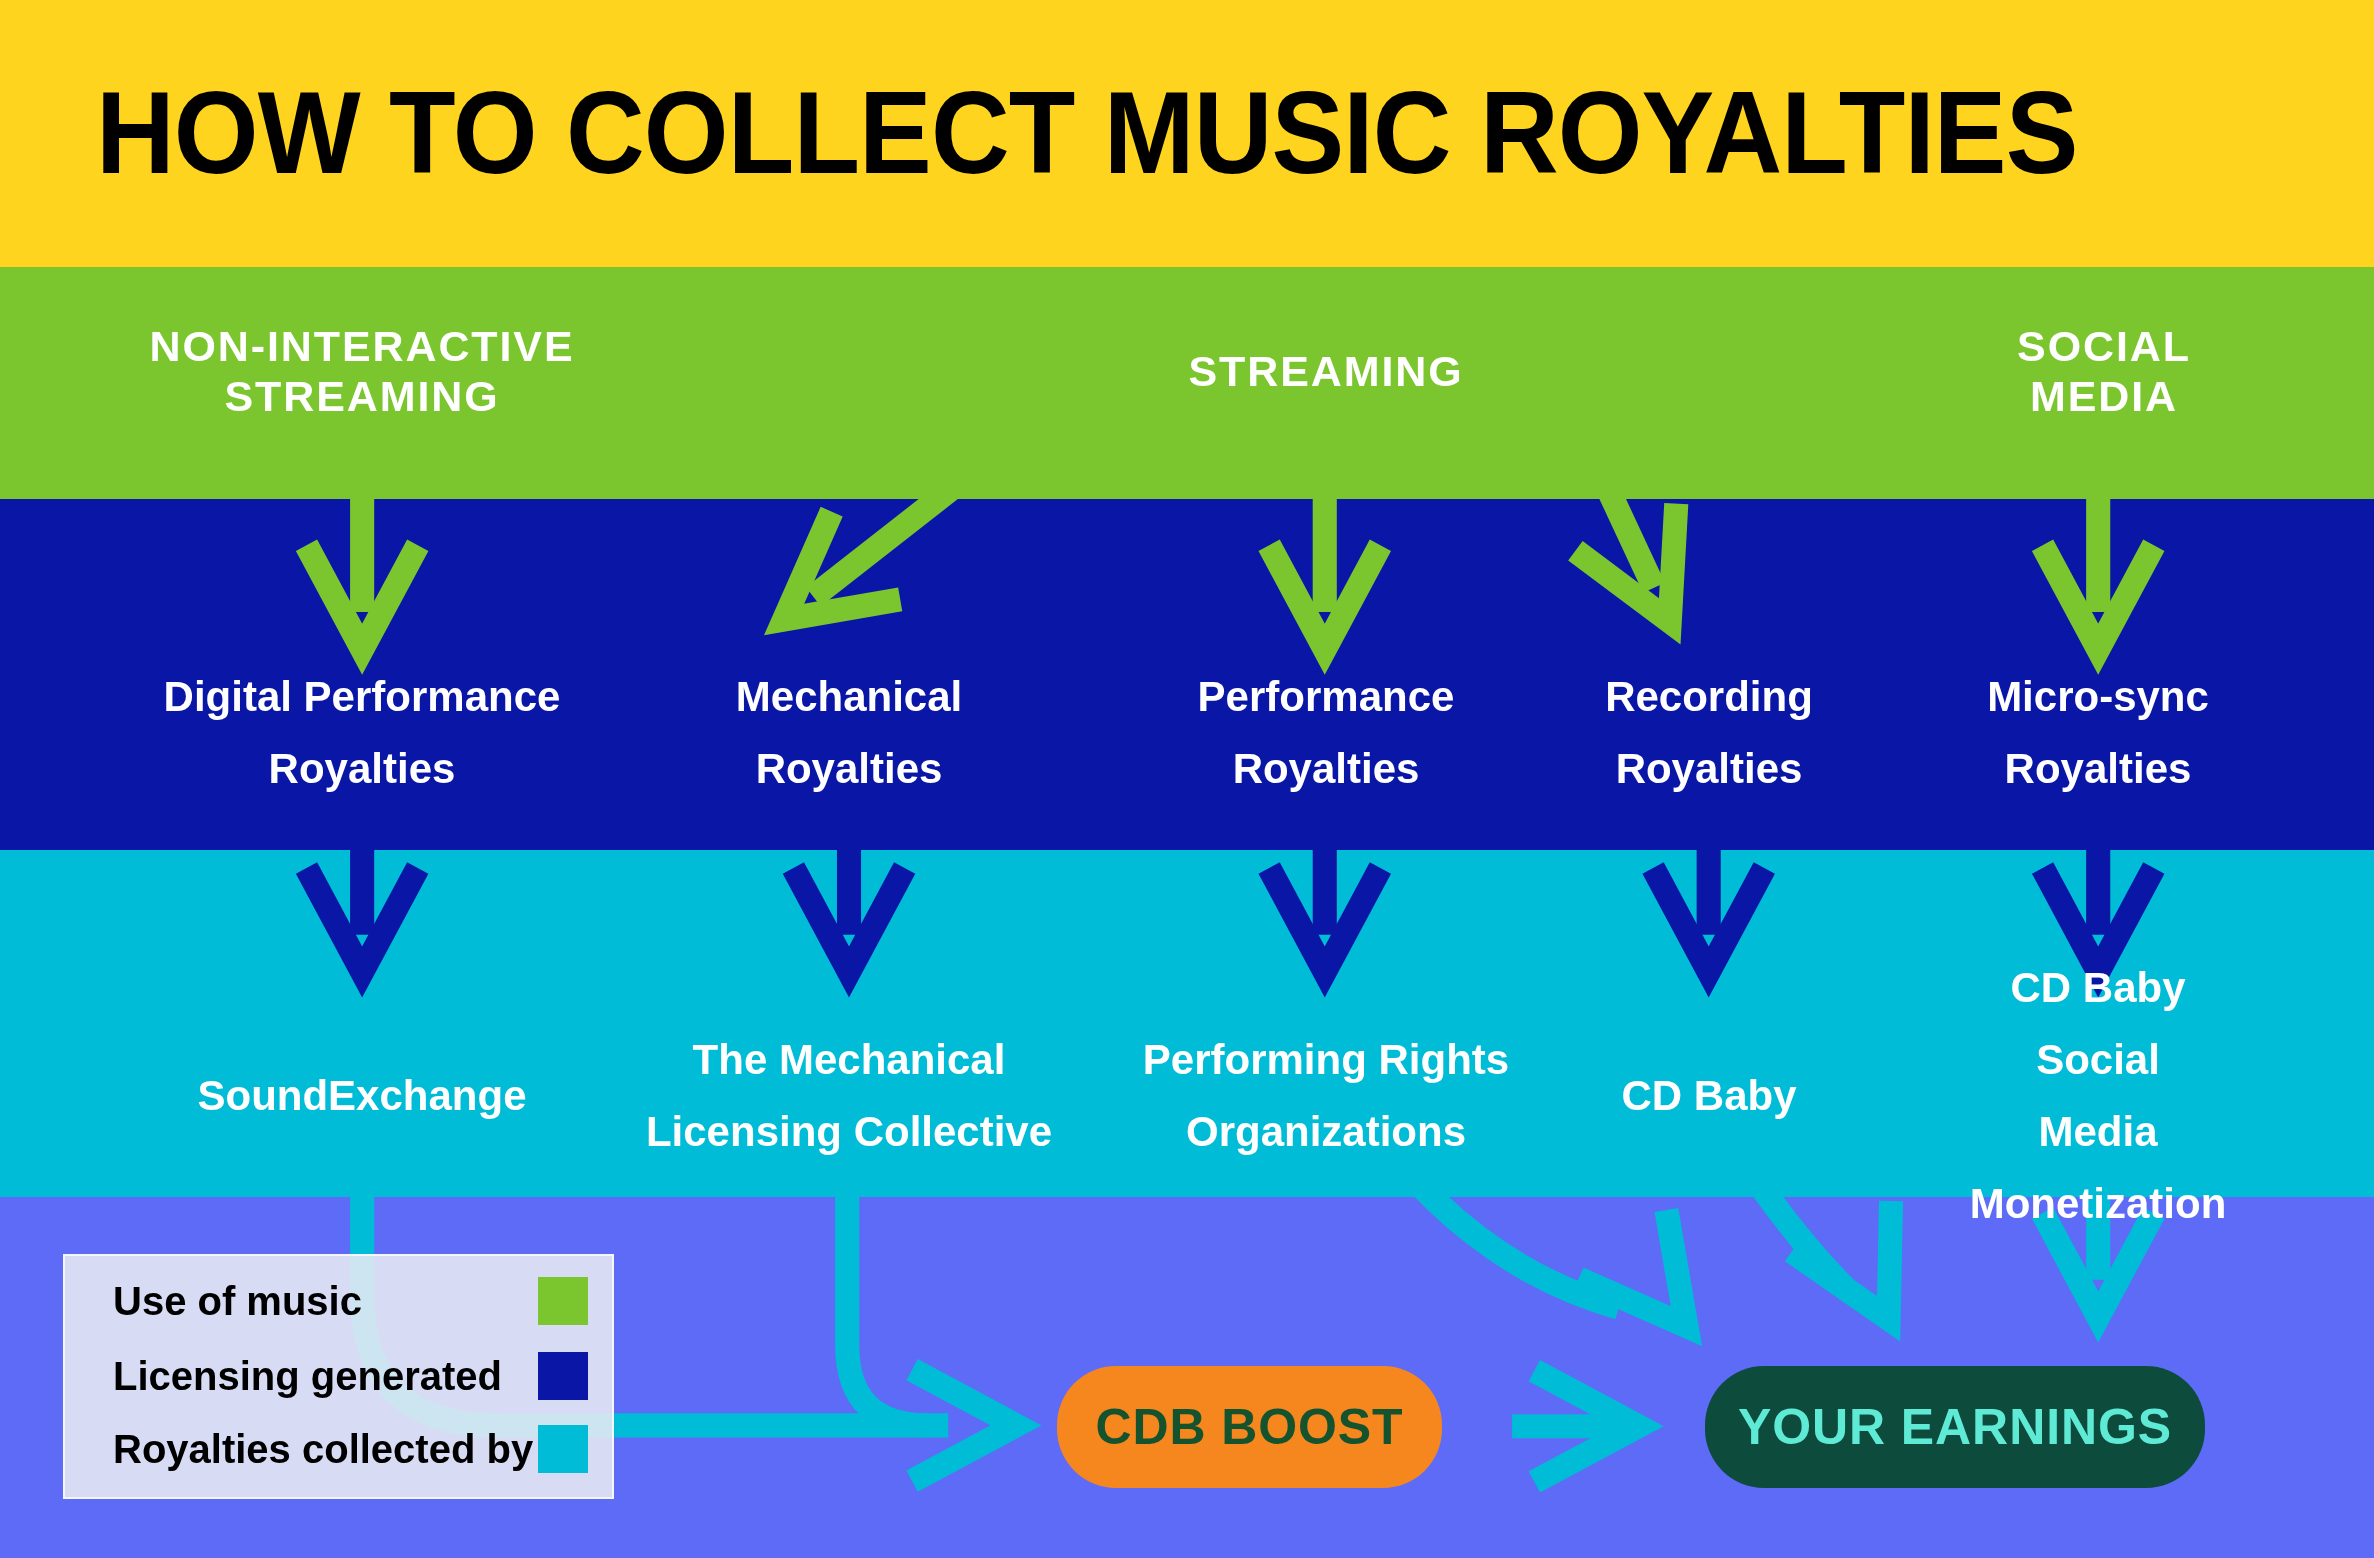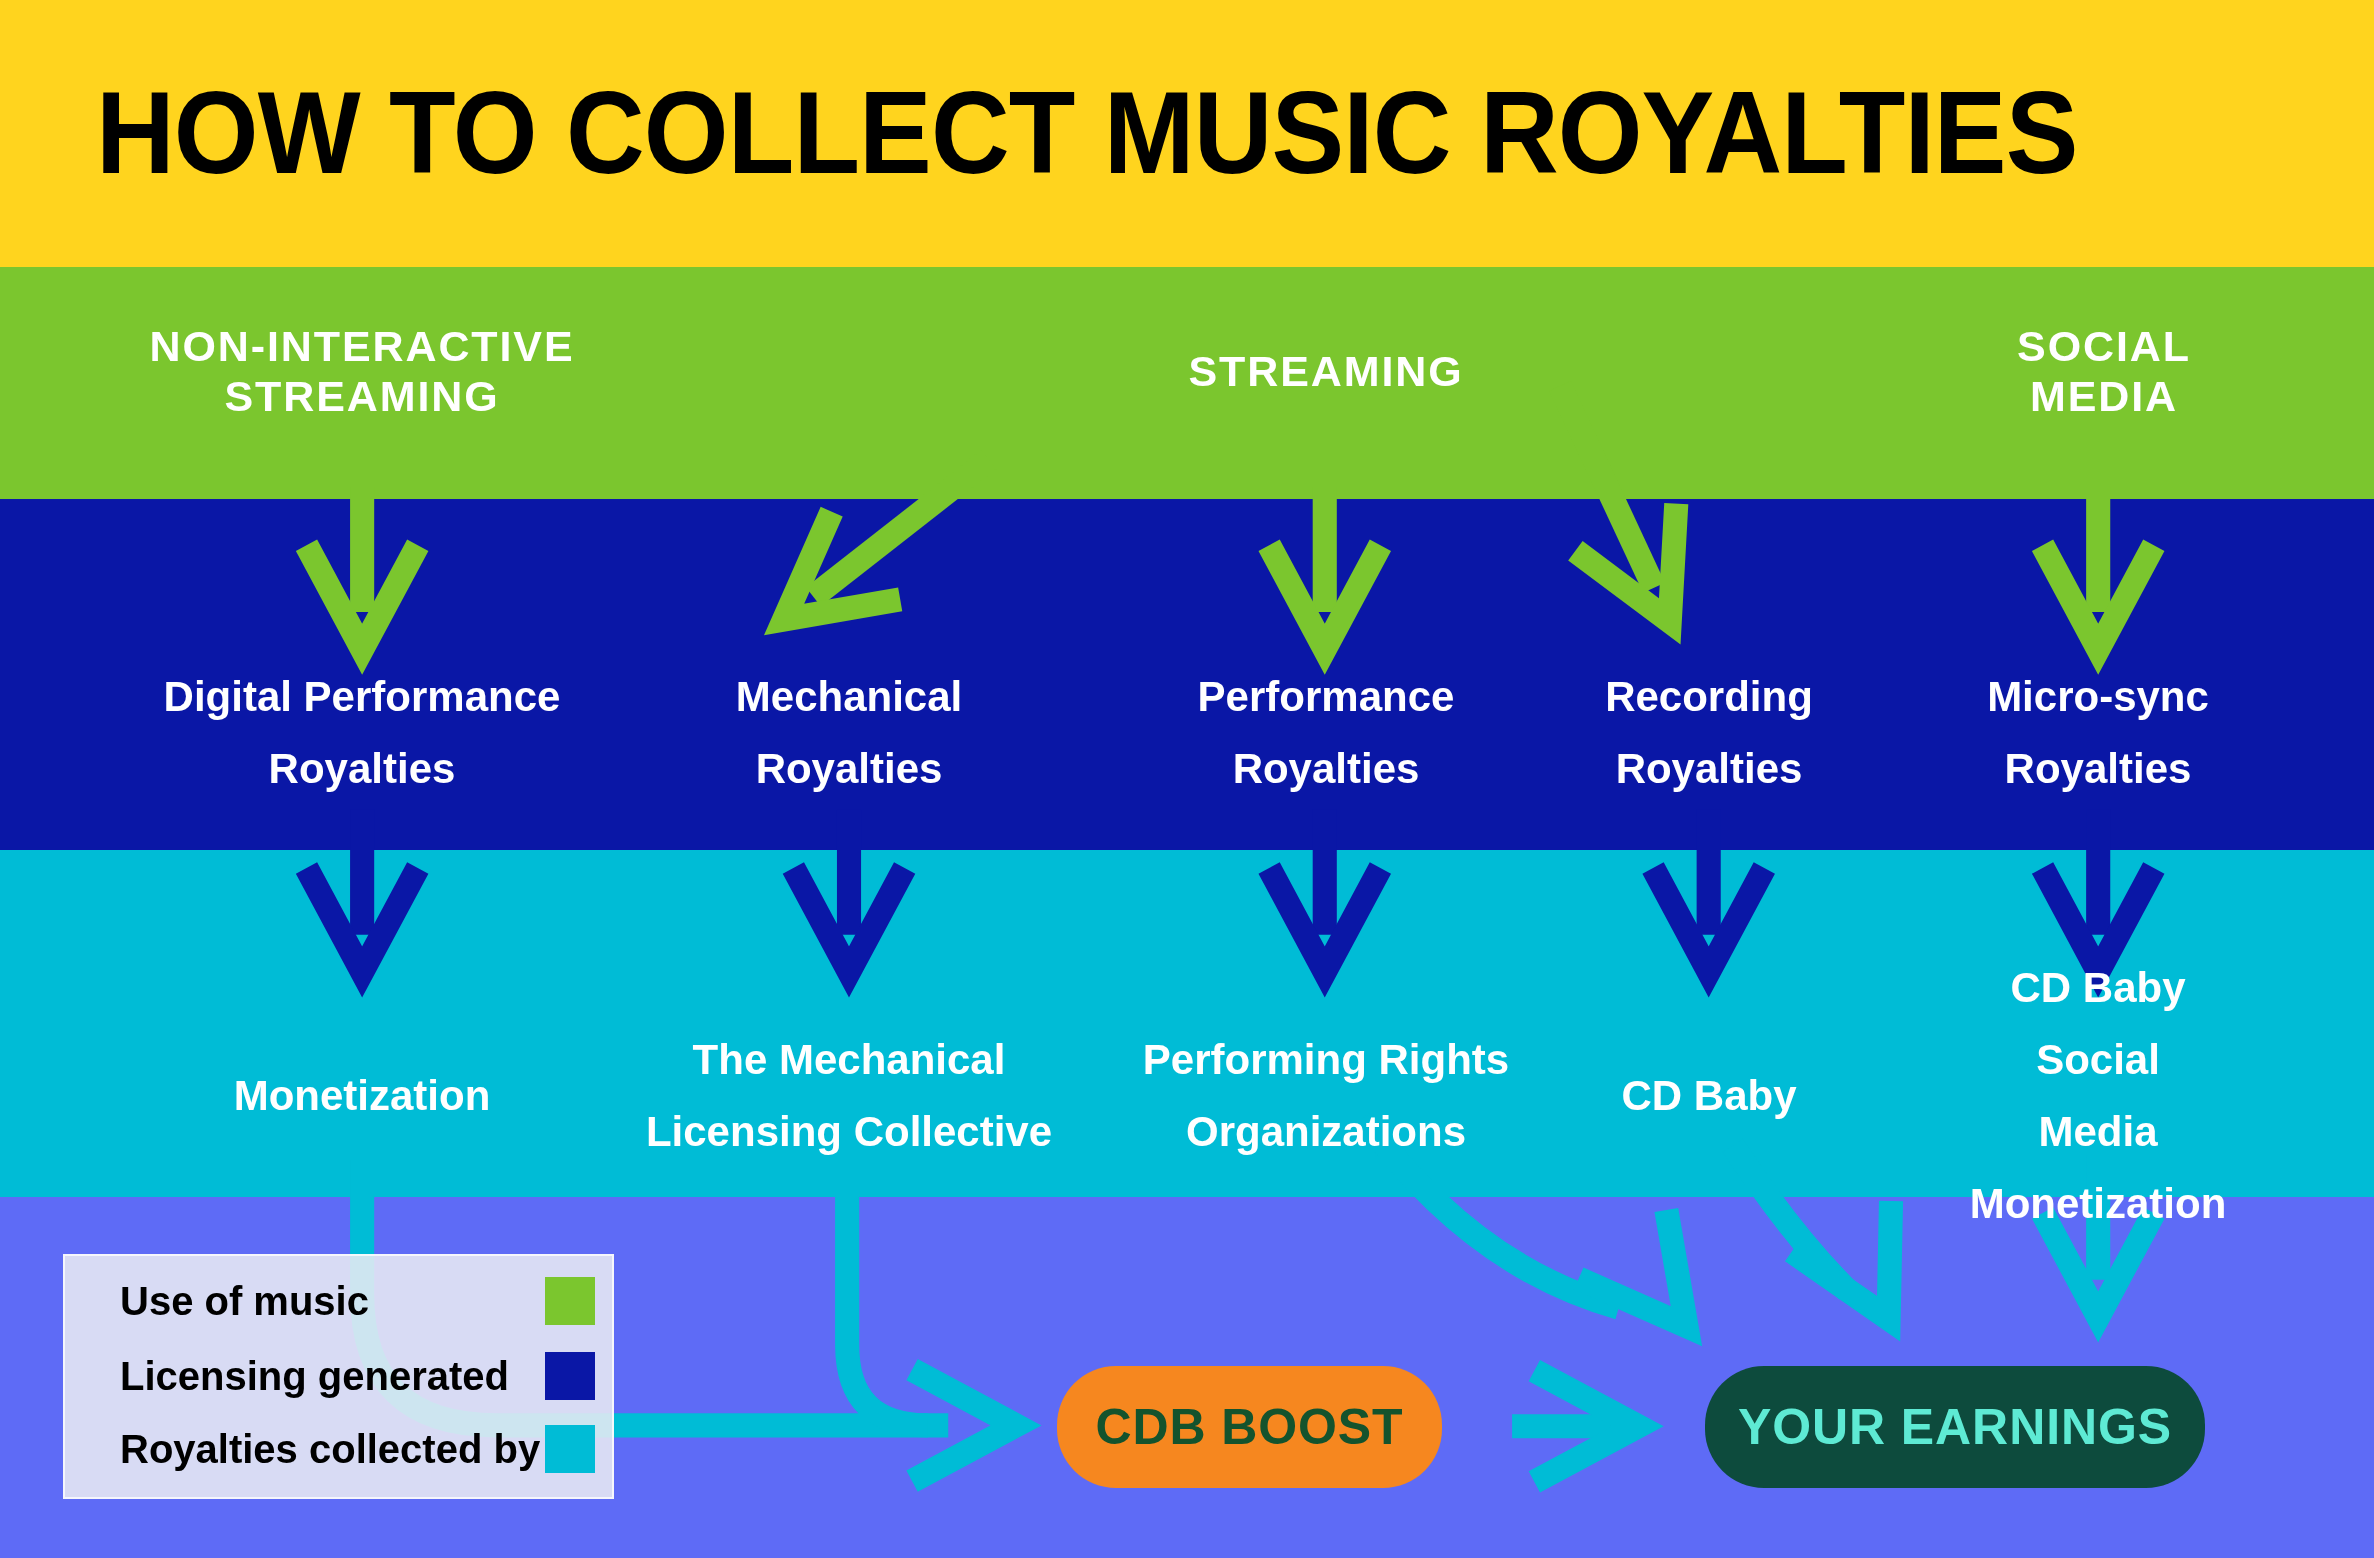--- a/index.html
+++ b/index.html
@@ -20,21 +20,21 @@
          font-size:109px;font-weight:bold;letter-spacing:-0.9px;color:#000;white-space:nowrap;z-index:10;}
   .cat{font-size:43px;line-height:50px;font-weight:bold;color:#fff;letter-spacing:1.9px;}
   .node{font-size:42px;line-height:72px;font-weight:bold;color:#fff;}
   
   .cx1{left:362px;}.cx2{left:849px;}.cx3{left:1326px;}.cx4{left:1709px;}.cx5{left:2098px;}
   .cy-cat{top:371px;}.cy-roy{top:733px;}.cy-col{top:1096px;}
   .catx3{left:1326px;}.catx5{left:2104px;}
   
   .legend{position:absolute;left:63px;top:1254px;width:551px;height:245px;background:rgba(233,234,244,0.88);
           border:2.8px solid rgba(255,255,255,0.75);box-sizing:border-box;z-index:20;}
-  .legend-row{position:absolute;left:16px;width:100%;height:48px;padding-left:43px;}
+  .legend-row{position:absolute;left:9px;width:100%;height:48px;padding-left:43px;}
   .legend-row .txt{position:absolute;left:39px;top:50%;transform:translateY(-50%);
                    font-size:40px;font-weight:bold;color:#000;white-space:nowrap;}
   .legend-row .sw{position:absolute;left:464px;top:0;width:50px;height:48px;}
   .lr1{top:21.3px;}.lr2{top:96px;}.lr3{top:169px;}
   
   .pill{position:absolute;border-radius:59px;display:flex;align-items:center;justify-content:center;
         font-weight:bold;font-size:50px;letter-spacing:0.9px;z-index:15;white-space:nowrap;}
   .pill-boost{left:1057px;top:1366px;width:385px;height:122px;background:#F6871F;color:#14532d;}
   .pill-earn{left:1705px;top:1366px;width:500px;height:122px;background:#0D4B3D;color:#5eead4;}
 </style>
@@ -115,21 +115,21 @@
 Royalties</div>
   <div class="lbl node cx2 cy-roy">Mechanical
 Royalties</div>
   <div class="lbl node cx3 cy-roy">Performance
 Royalties</div>
   <div class="lbl node cx4 cy-roy">Recording
 Royalties</div>
   <div class="lbl node cx5 cy-roy">Micro-sync
 Royalties</div>
 
-  <div class="lbl node cx1 cy-col">Monetization</div>
+  <div class="lbl node cx1 cy-col">SoundExchange</div>
   <div class="lbl node cx2 cy-col">The Mechanical
 Licensing Collective</div>
   <div class="lbl node cx3 cy-col">Performing Rights
 Organizations</div>
   <div class="lbl node cx4 cy-col">CD Baby</div>
   <div class="lbl node cx5 cy-col">CD Baby Social
 Media Monetization</div>
 
   <div class="legend">
     <div class="legend-row lr1">

